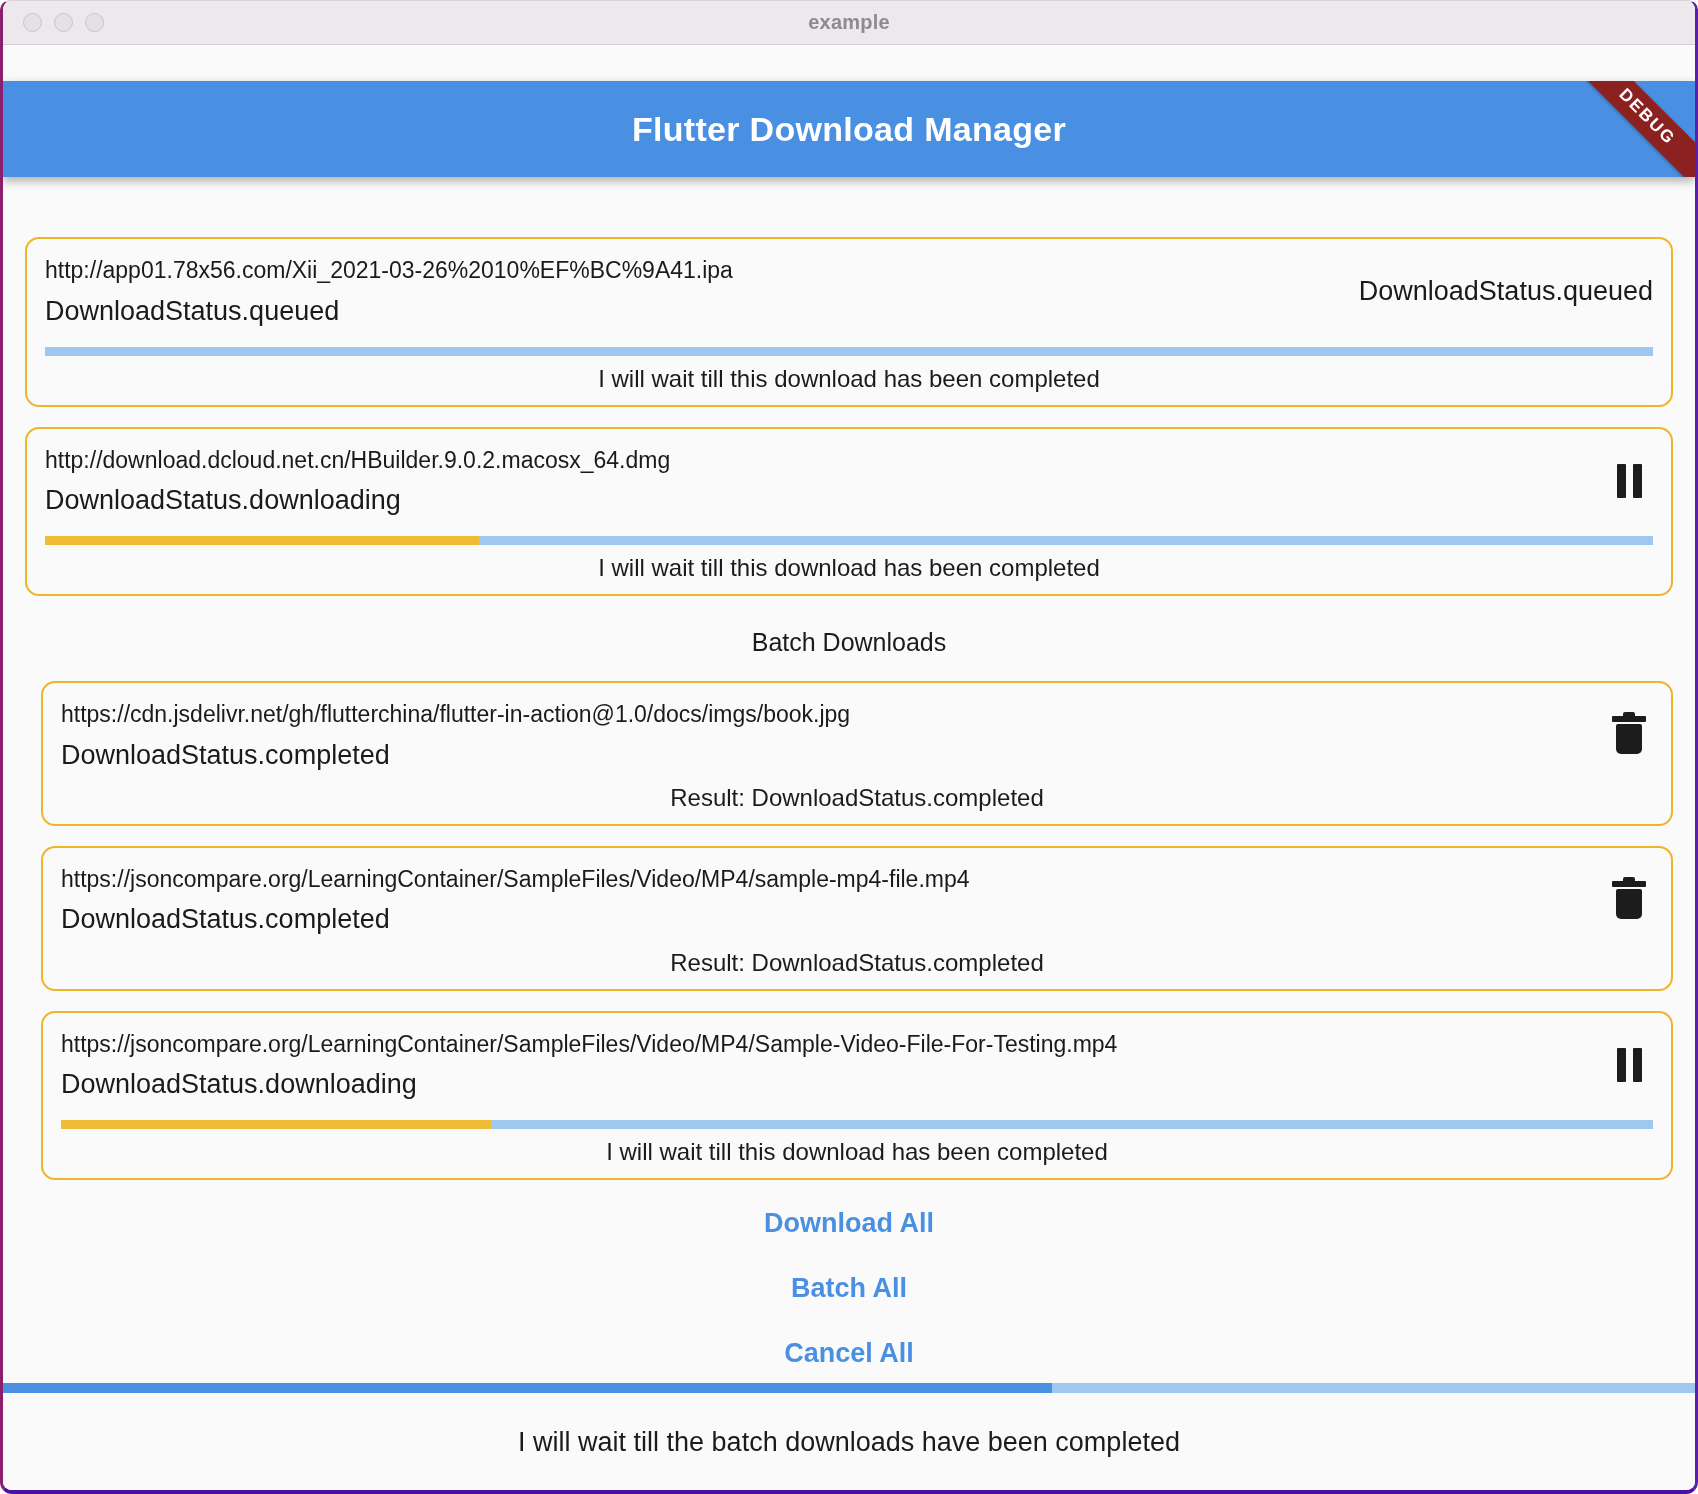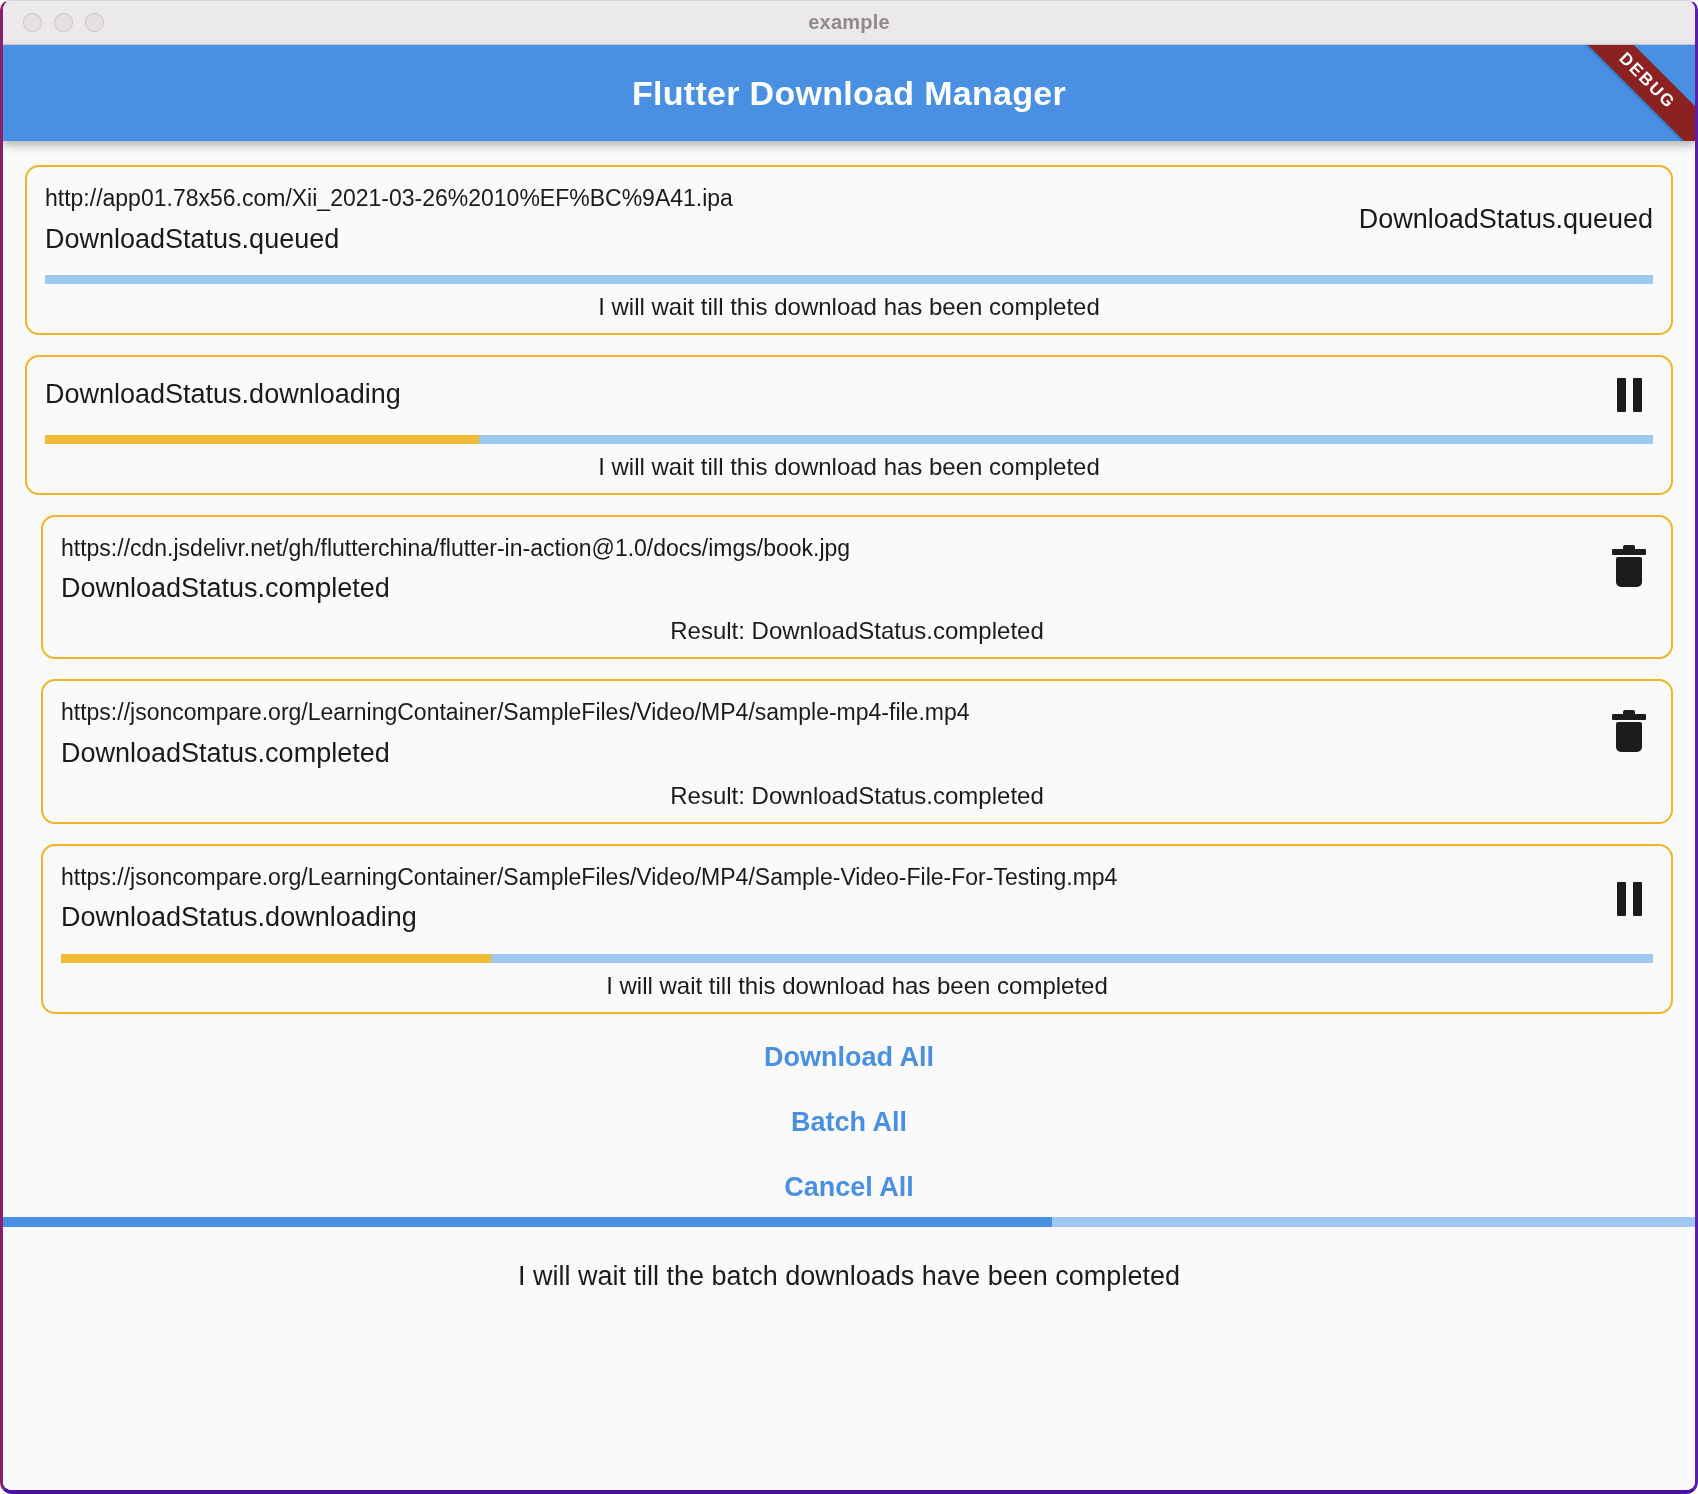--- a/index.html
+++ b/index.html
@@ -15,20 +15,21 @@
     position: relative;
     width: 1698px; height: 1494px;
     display: flex; flex-direction: column;
     background: #fafafa;
     border-left: 3px solid #8a1f6e;
     border-right: 3px solid #5b1fae;
     border-bottom: 4px solid #4a10a0;
     border-top: 1px solid #d8d2d8;
     border-radius: 10px 10px 12px 12px;
     overflow: hidden;
+    gap: 36px;
   }
 
   .titlebar {
     height: 44px; flex: 0 0 44px;
     background: #ece9ec;
     border-bottom: 1px solid #d4cfd4;
     display: flex; align-items: center;
     position: relative;
   }
   .traffic { display: flex; gap: 12px; padding-left: 20px; }
@@ -223,37 +224,39 @@
       </div>
       <div class="pbar track-only">
           <i></i>
         </div>
       <div class="sub">I will wait till this download has been completed</div>
     </div>
 
     <div class="card">
       <div class="card-top">
         <div class="card-left">
+          <div class="url">http://download.dcloud.net.cn/HBuilder.9.0.2.macosx_64.dmg</div>
           <div class="status">DownloadStatus.downloading</div>
         </div>
         <div class="card-right">
           <div class="icon-btn">
             <span class="pause-ico">
                 <span></span>
                 <span></span>
               </span>
           </div>
         </div>
       </div>
       <div class="pbar">
           <i style="width:27%"></i>
         </div>
       <div class="sub">I will wait till this download has been completed</div>
     </div>
 
+    <div class="section-label">Batch Downloads</div>
 
     <div class="card batch">
       <div class="card-top">
         <div class="card-left">
           <div class="url">https://cdn.jsdelivr.net/gh/flutterchina/flutter-in-action@1.0/docs/imgs/book.jpg</div>
           <div class="status">DownloadStatus.completed</div>
         </div>
         <div class="card-right">
           <div class="icon-btn">
             <span class="trash-ico">

